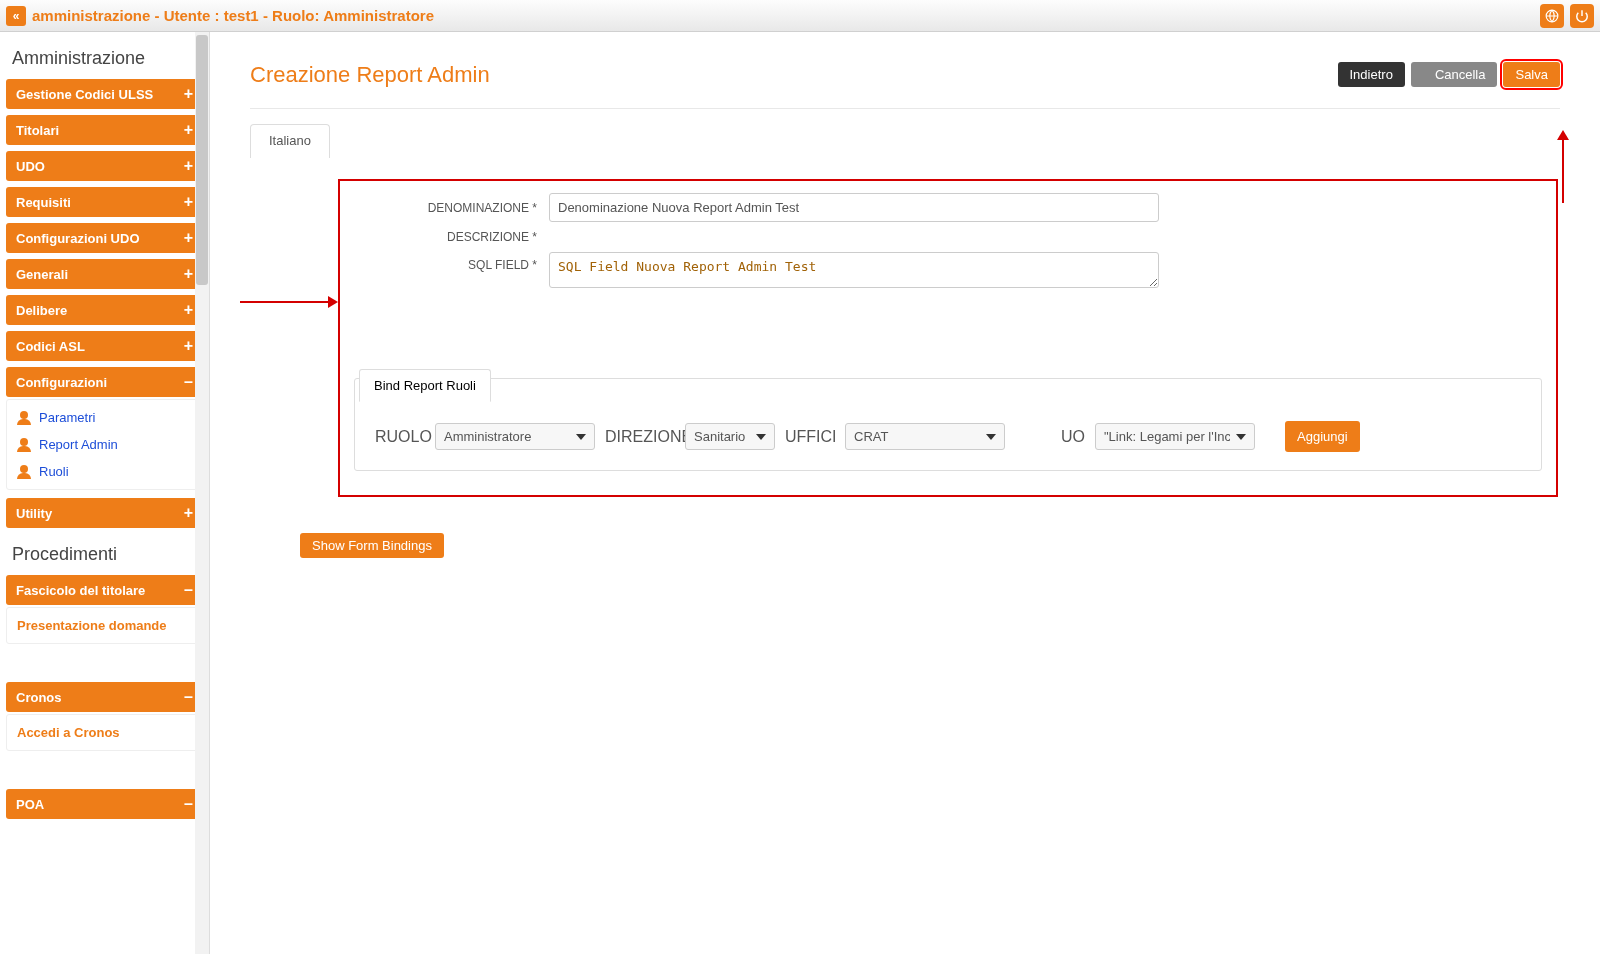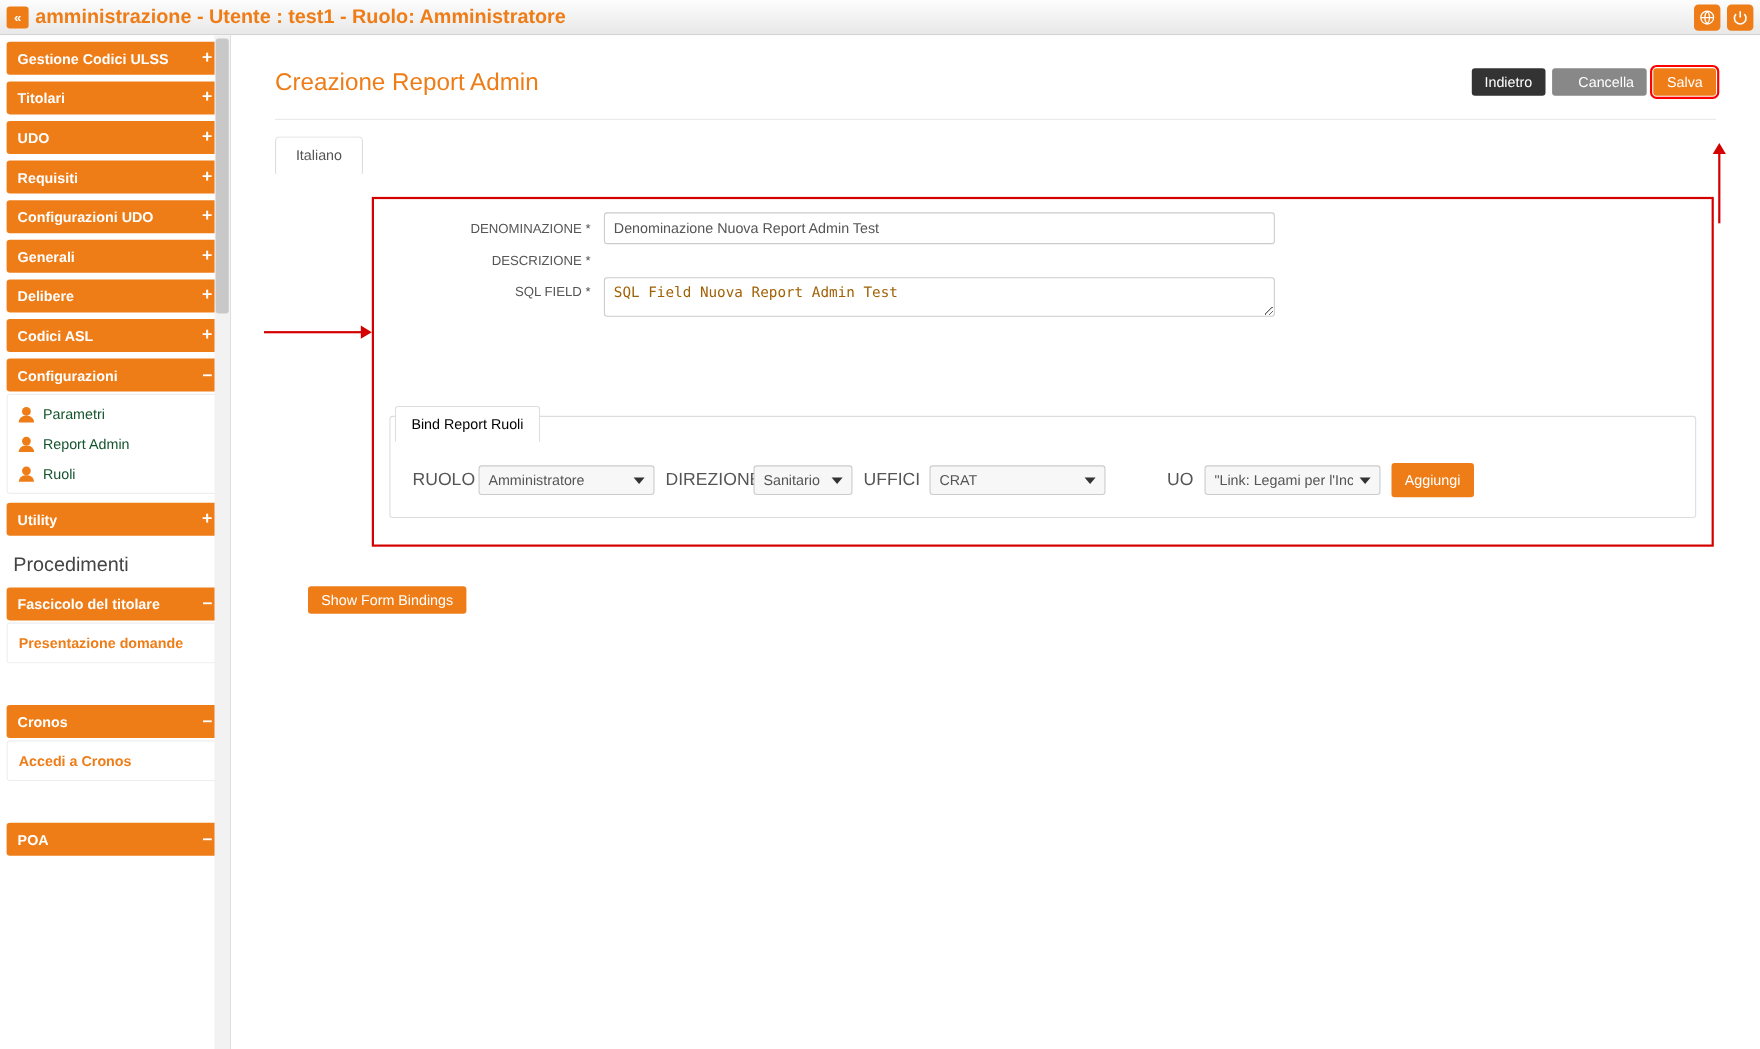--- a/index.html
+++ b/index.html
@@ -27,21 +27,21 @@
     background: #ee7d18;
     border-radius: 3px;
     display:flex;align-items:center;justify-content:center;
     color:#fff;font-weight:bold;font-size:12px;
     margin-right:6px;
     cursor:pointer;
   }
   .topbar-title {
     color:#ee7d18;
     font-weight:700;
-    font-size:18px;
+    font-size:15px;
   }
   .topbar-right {
     position:absolute; right:6px; top:4px;
     display:flex; gap:6px;
   }
   .top-icon-btn {
     width:24px;height:24px;background:#ee7d18;border-radius:4px;
     display:flex;align-items:center;justify-content:center;color:#fff;
     cursor:pointer;
   }
@@ -86,21 +86,21 @@
     background:#fff;
     border:1px solid #eee;
     border-radius:3px;
     margin-top:-4px;
     margin-bottom:8px;
     padding:4px 0;
   }
   .sub-item {
     display:flex;align-items:center;gap:8px;
     padding:6px 10px;
-    color:#14532d;
+    color:#1d4ed8;
     cursor:pointer;
     font-size:13px;
   }
   .sub-item .user-ico {
     width:14px;height:14px;display:inline-block;position:relative;
   }
   .sub-item .user-ico::before{
     content:"";position:absolute;left:3px;top:0;width:8px;height:8px;border-radius:50%;background:#ee7d18;
   }
   .sub-item .user-ico::after{
@@ -126,21 +126,21 @@
     color:#ee7d18;
     font-size:22px;
     font-weight:500;
   }
   .header-actions { display:flex; gap:6px; }
   .btn {
     border:none;border-radius:3px;padding:5px 12px;font-size:13px;color:#fff;cursor:pointer;
   }
   .btn-dark { background:#333; }
   .btn-grey { background:#888;padding-left:24px; }
-  .btn-orange { background:#ee7d18; }
+  .btn-orange { background:#ee7d18;margin-left:20px; }
   .btn-orange-hl { background:#ee7d18; outline:2px solid red; outline-offset:1px; }
   .tab-strip {
     margin-top:14px;
   }
   .tab {
     display:inline-block;
     border:1px solid #ddd;
     border-bottom:none;
     background:#fff;
     padding:8px 18px 10px 18px;
@@ -238,20 +238,21 @@
     <div class="top-icon-btn">
       <svg width="14" height="14" viewBox="0 0 24 24" fill="none" stroke="#fff" stroke-width="2.5">
           <path d="M12 2v10M18.4 6.6a9 9 0 11-12.8 0"></path>
         </svg>
     </div>
   </div>
 </div>
 
 <div class="layout">
   <div class="sidebar">
+    <div class="section-title">Amministrazione</div>
 
     <div class="accordion-item">
       <span>Gestione Codici ULSS</span>
       <span class="toggle">+</span>
     </div>
     <div class="accordion-item">
       <span>Titolari</span>
       <span class="toggle">+</span>
     </div>
     <div class="accordion-item">

